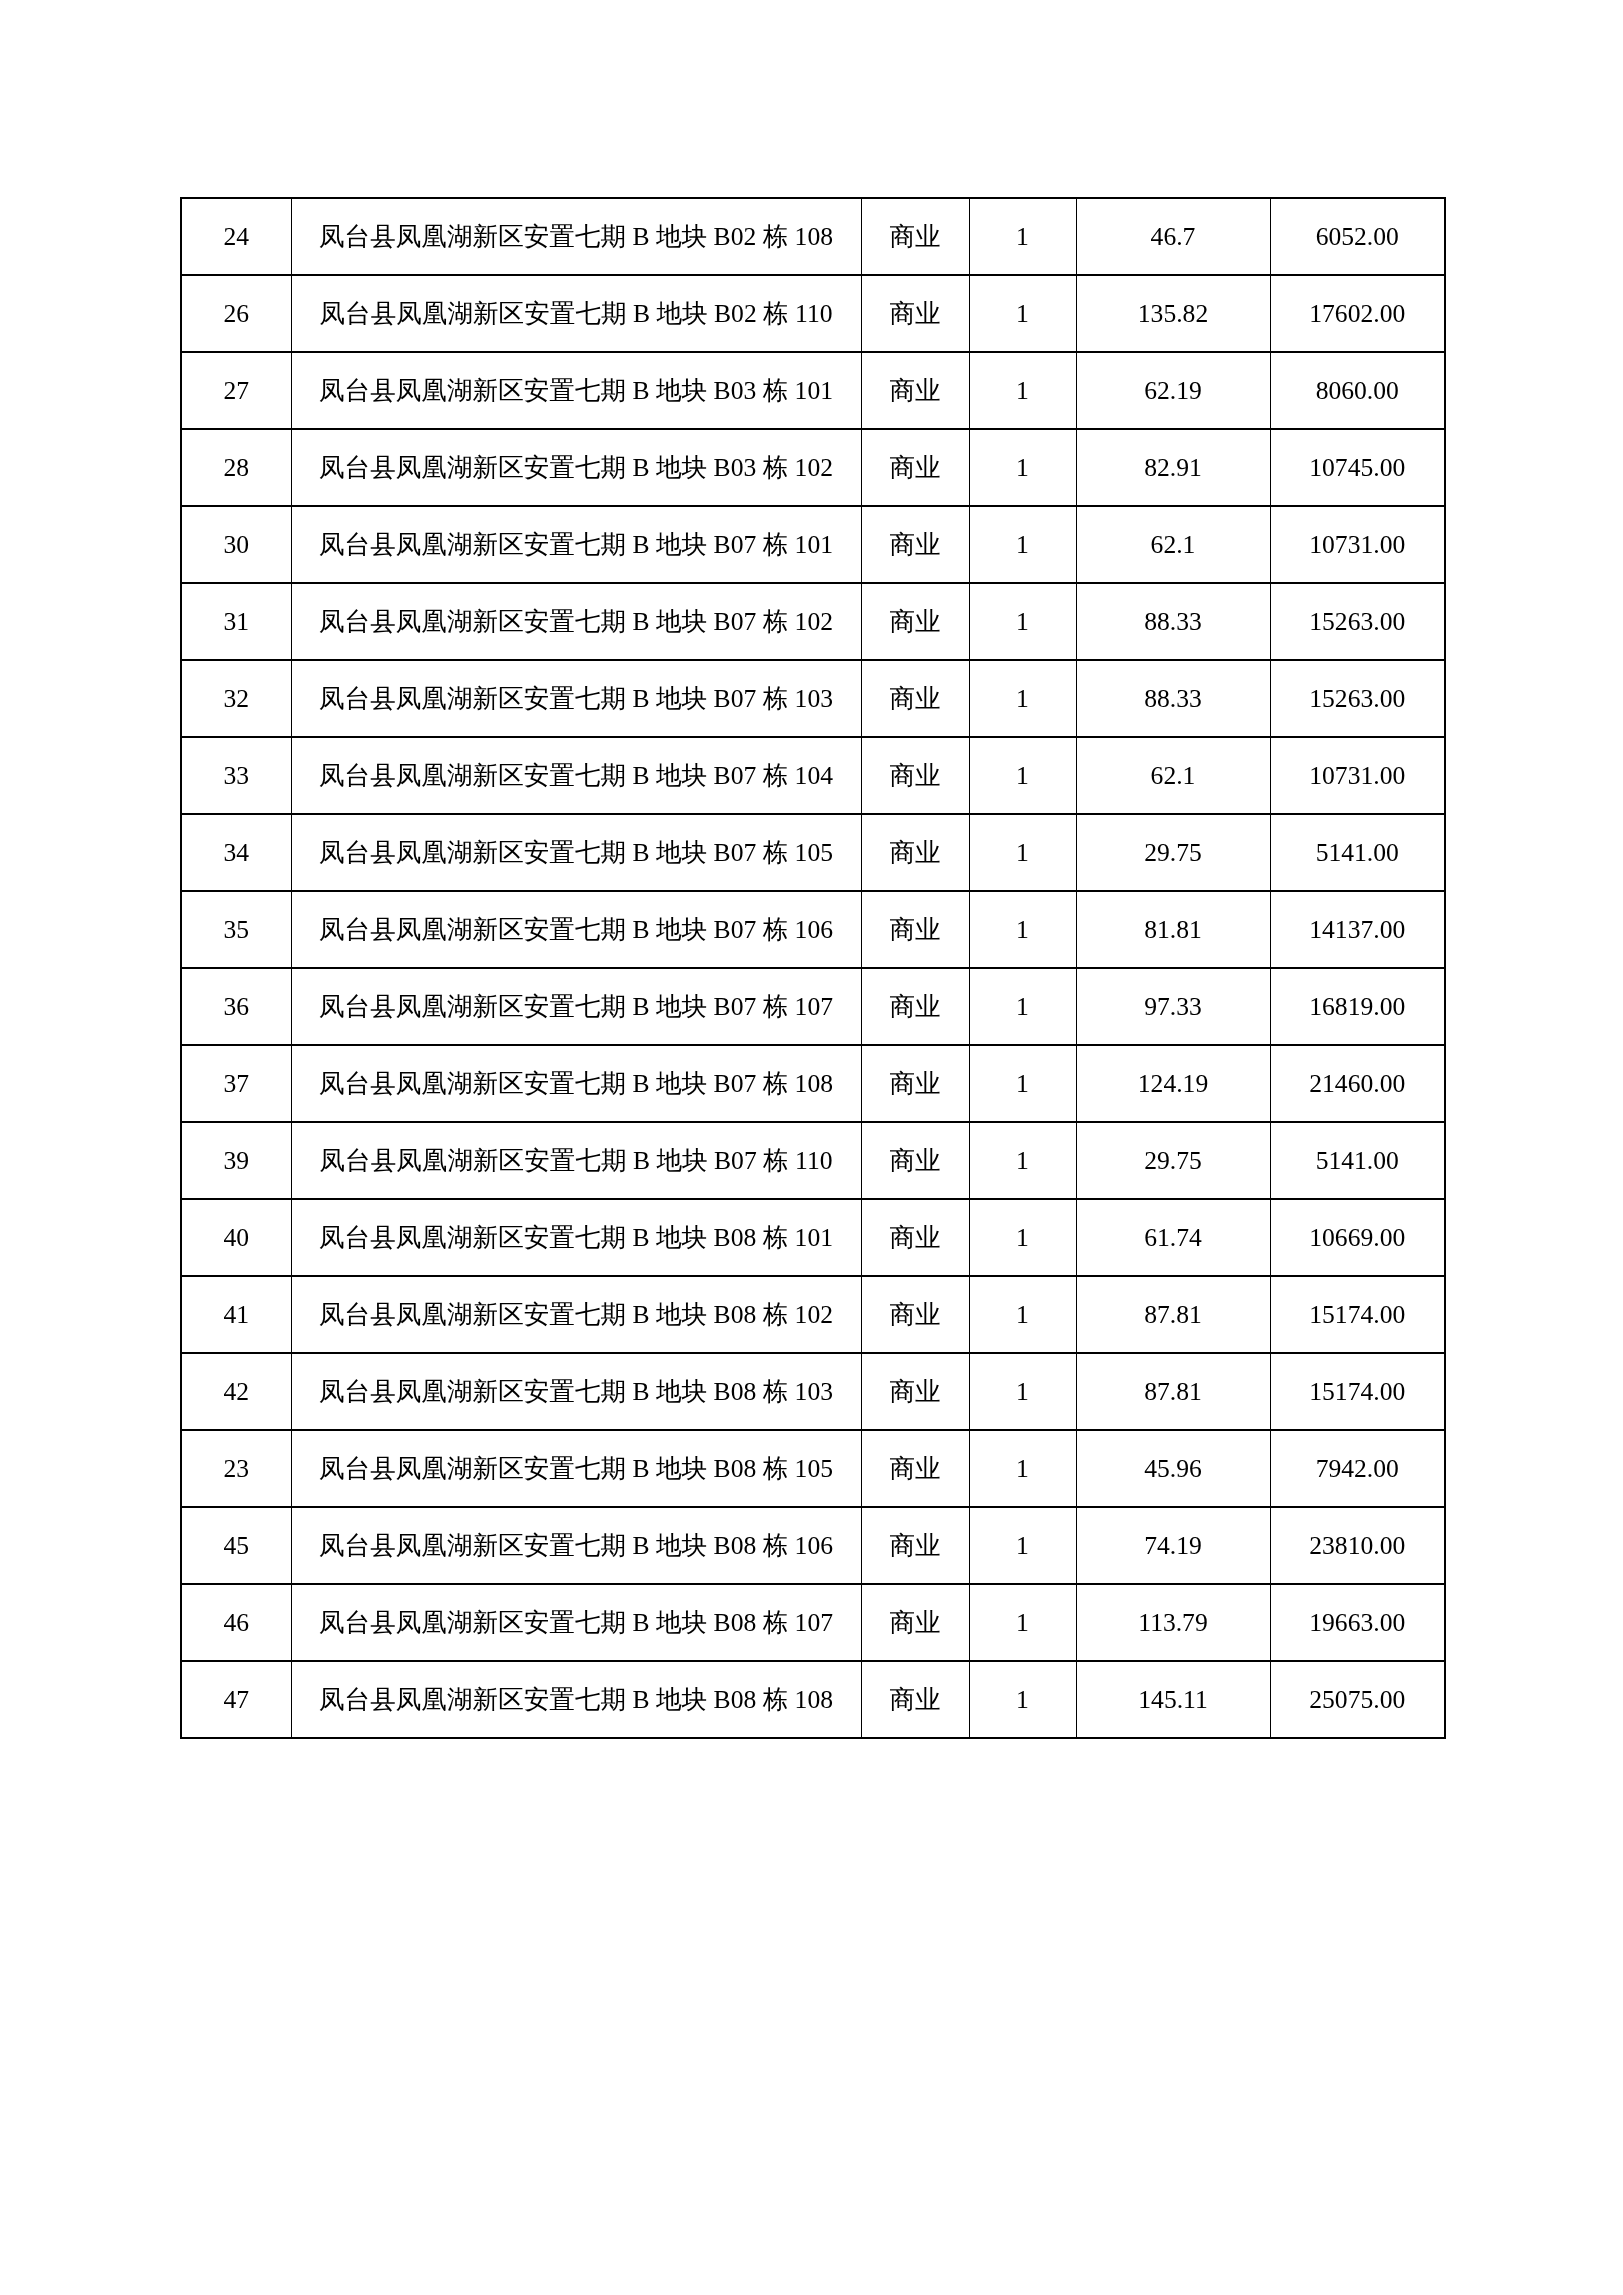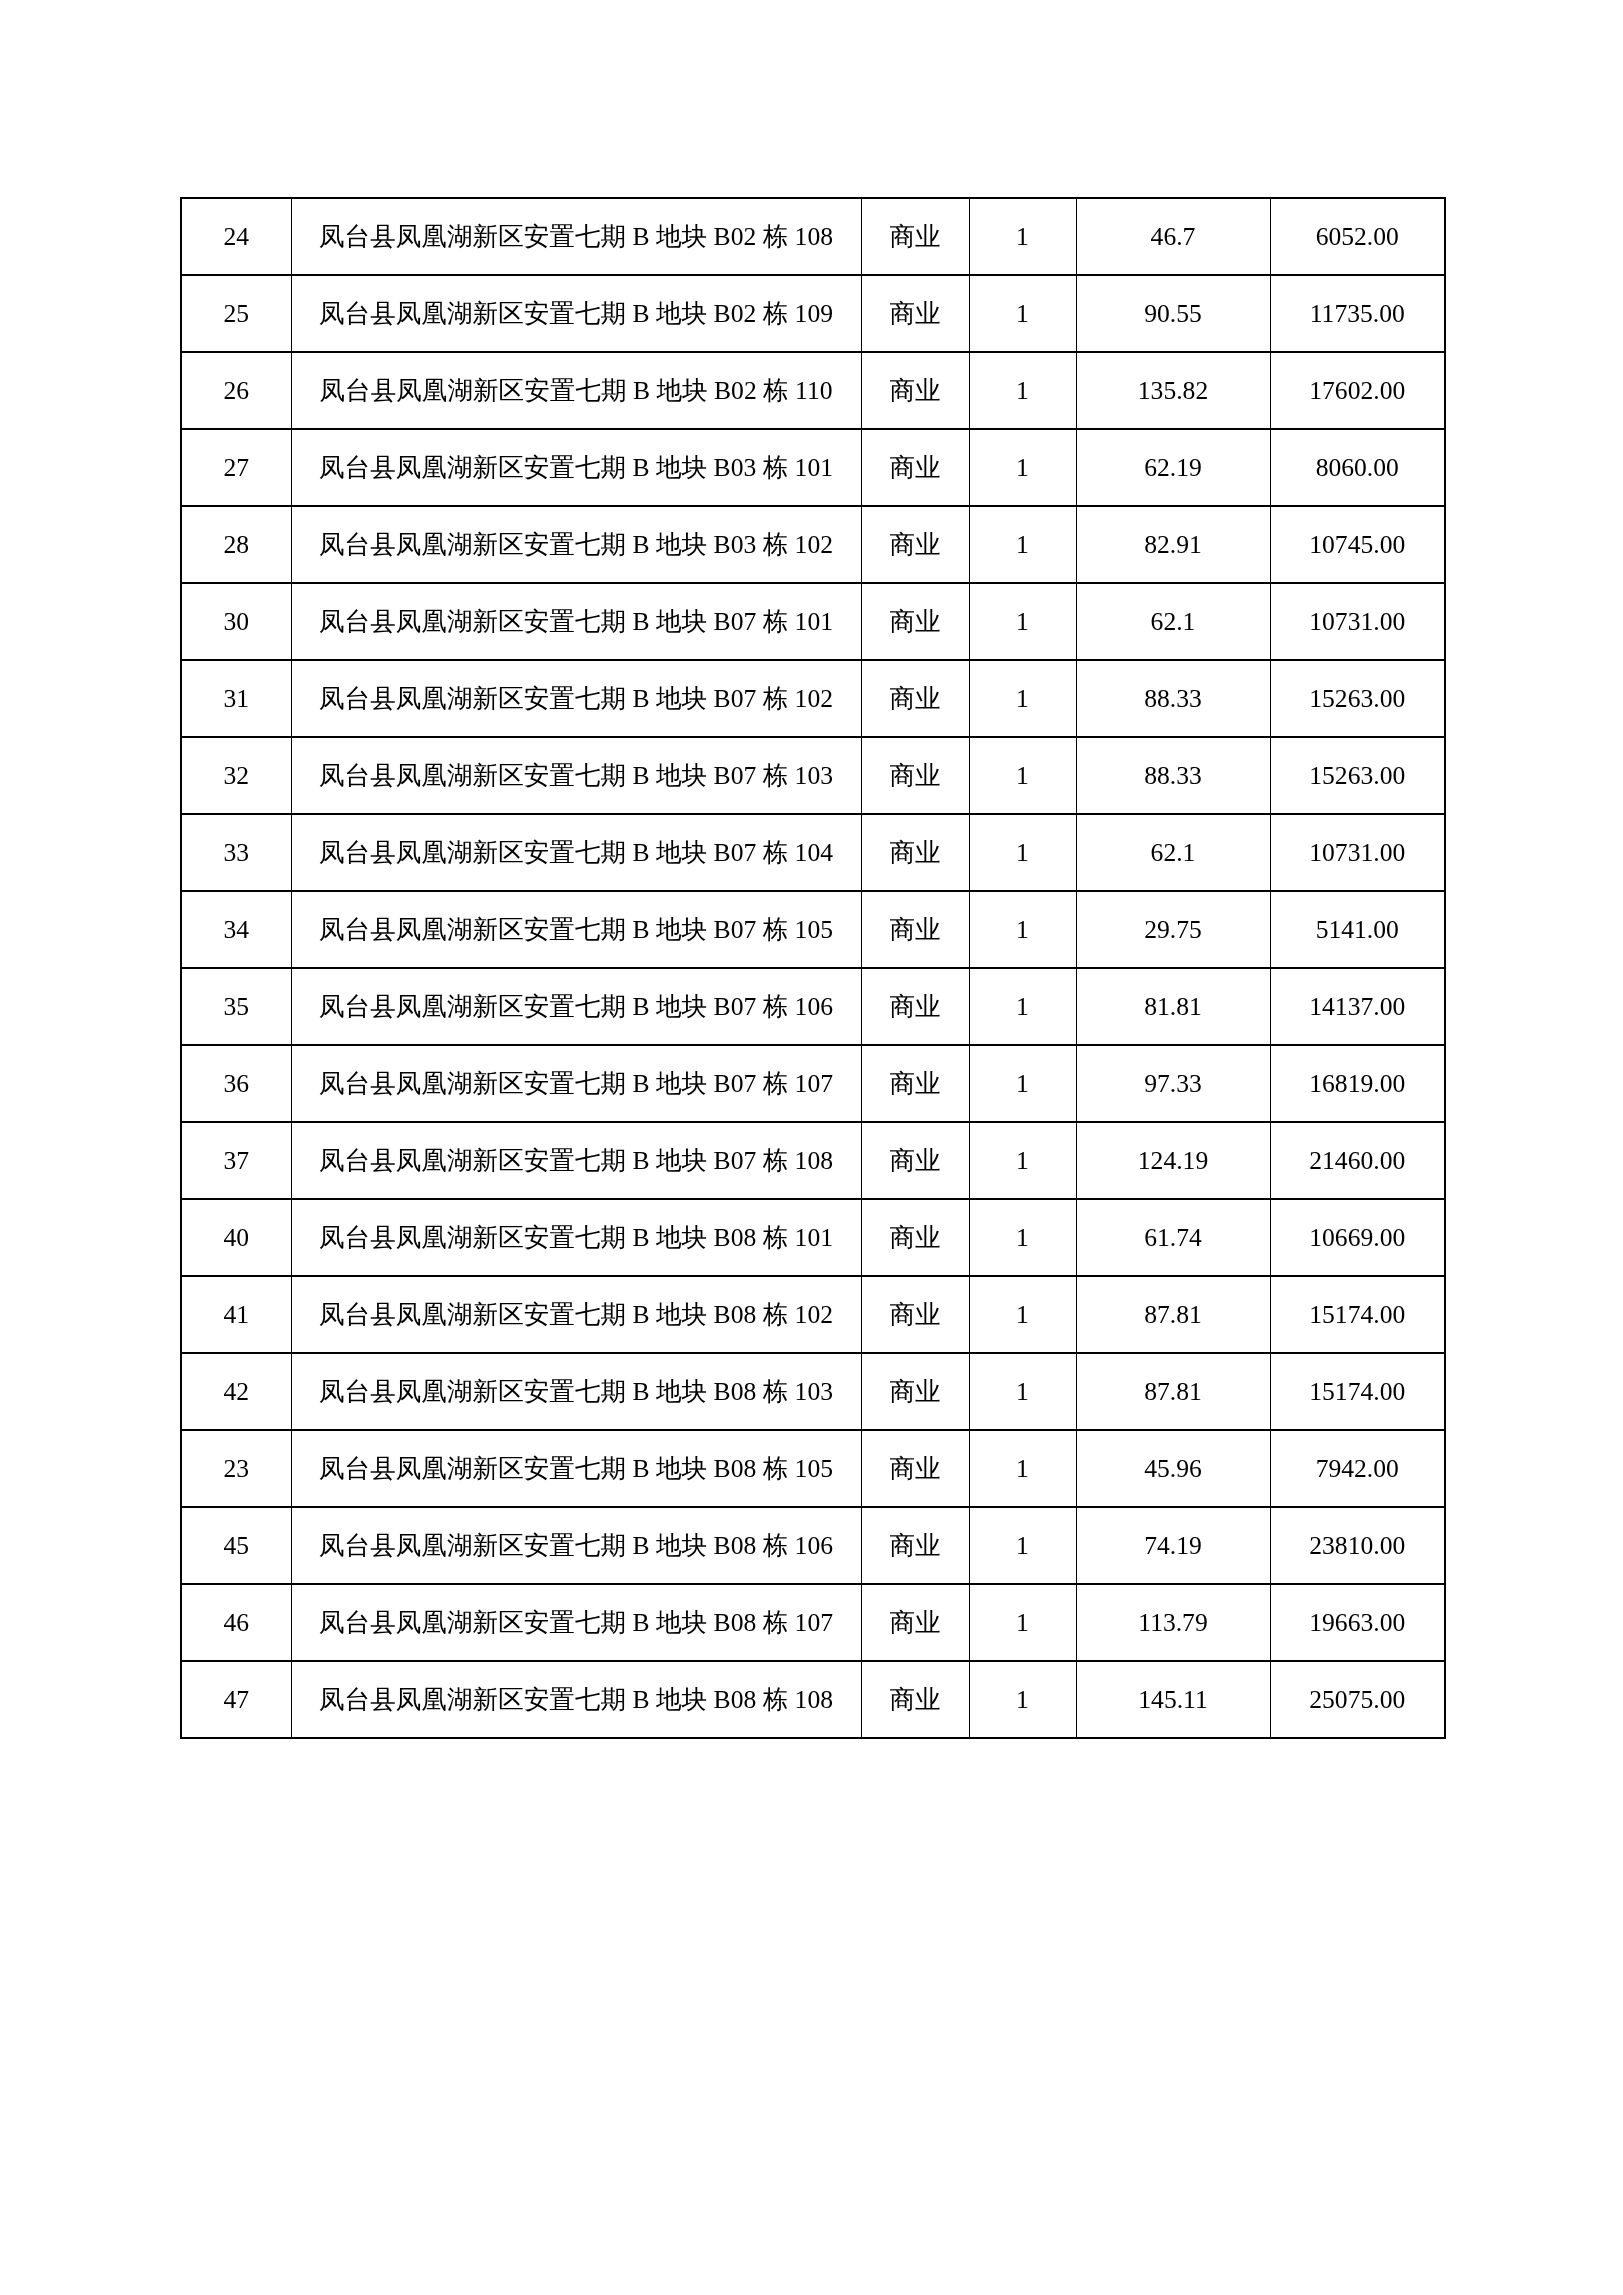--- a/index.html
+++ b/index.html
@@ -69,28 +69,20 @@
     <tbody id="table-body">
         <tr>
     <td>24</td>
     <td>凤台县凤凰湖新区安置七期 B 地块 B02 栋 108</td>
     <td>商业</td>
     <td>1</td>
     <td>46.7</td>
     <td>6052.00</td>
   </tr>
         <tr>
-    <td>25</td>
-    <td>凤台县凤凰湖新区安置七期 B 地块 B02 栋 109</td>
-    <td>商业</td>
-    <td>1</td>
-    <td>90.55</td>
-    <td>11735.00</td>
-  </tr>
-        <tr>
     <td>26</td>
     <td>凤台县凤凰湖新区安置七期 B 地块 B02 栋 110</td>
     <td>商业</td>
     <td>1</td>
     <td>135.82</td>
     <td>17602.00</td>
   </tr>
         <tr>
     <td>27</td>
     <td>凤台县凤凰湖新区安置七期 B 地块 B03 栋 101</td>
@@ -163,20 +155,28 @@
     <td>97.33</td>
     <td>16819.00</td>
   </tr>
         <tr>
     <td>37</td>
     <td>凤台县凤凰湖新区安置七期 B 地块 B07 栋 108</td>
     <td>商业</td>
     <td>1</td>
     <td>124.19</td>
     <td>21460.00</td>
+  </tr>
+        <tr>
+    <td>39</td>
+    <td>凤台县凤凰湖新区安置七期 B 地块 B07 栋 110</td>
+    <td>商业</td>
+    <td>1</td>
+    <td>29.75</td>
+    <td>5141.00</td>
   </tr>
         <tr>
     <td>40</td>
     <td>凤台县凤凰湖新区安置七期 B 地块 B08 栋 101</td>
     <td>商业</td>
     <td>1</td>
     <td>61.74</td>
     <td>10669.00</td>
   </tr>
         <tr>

